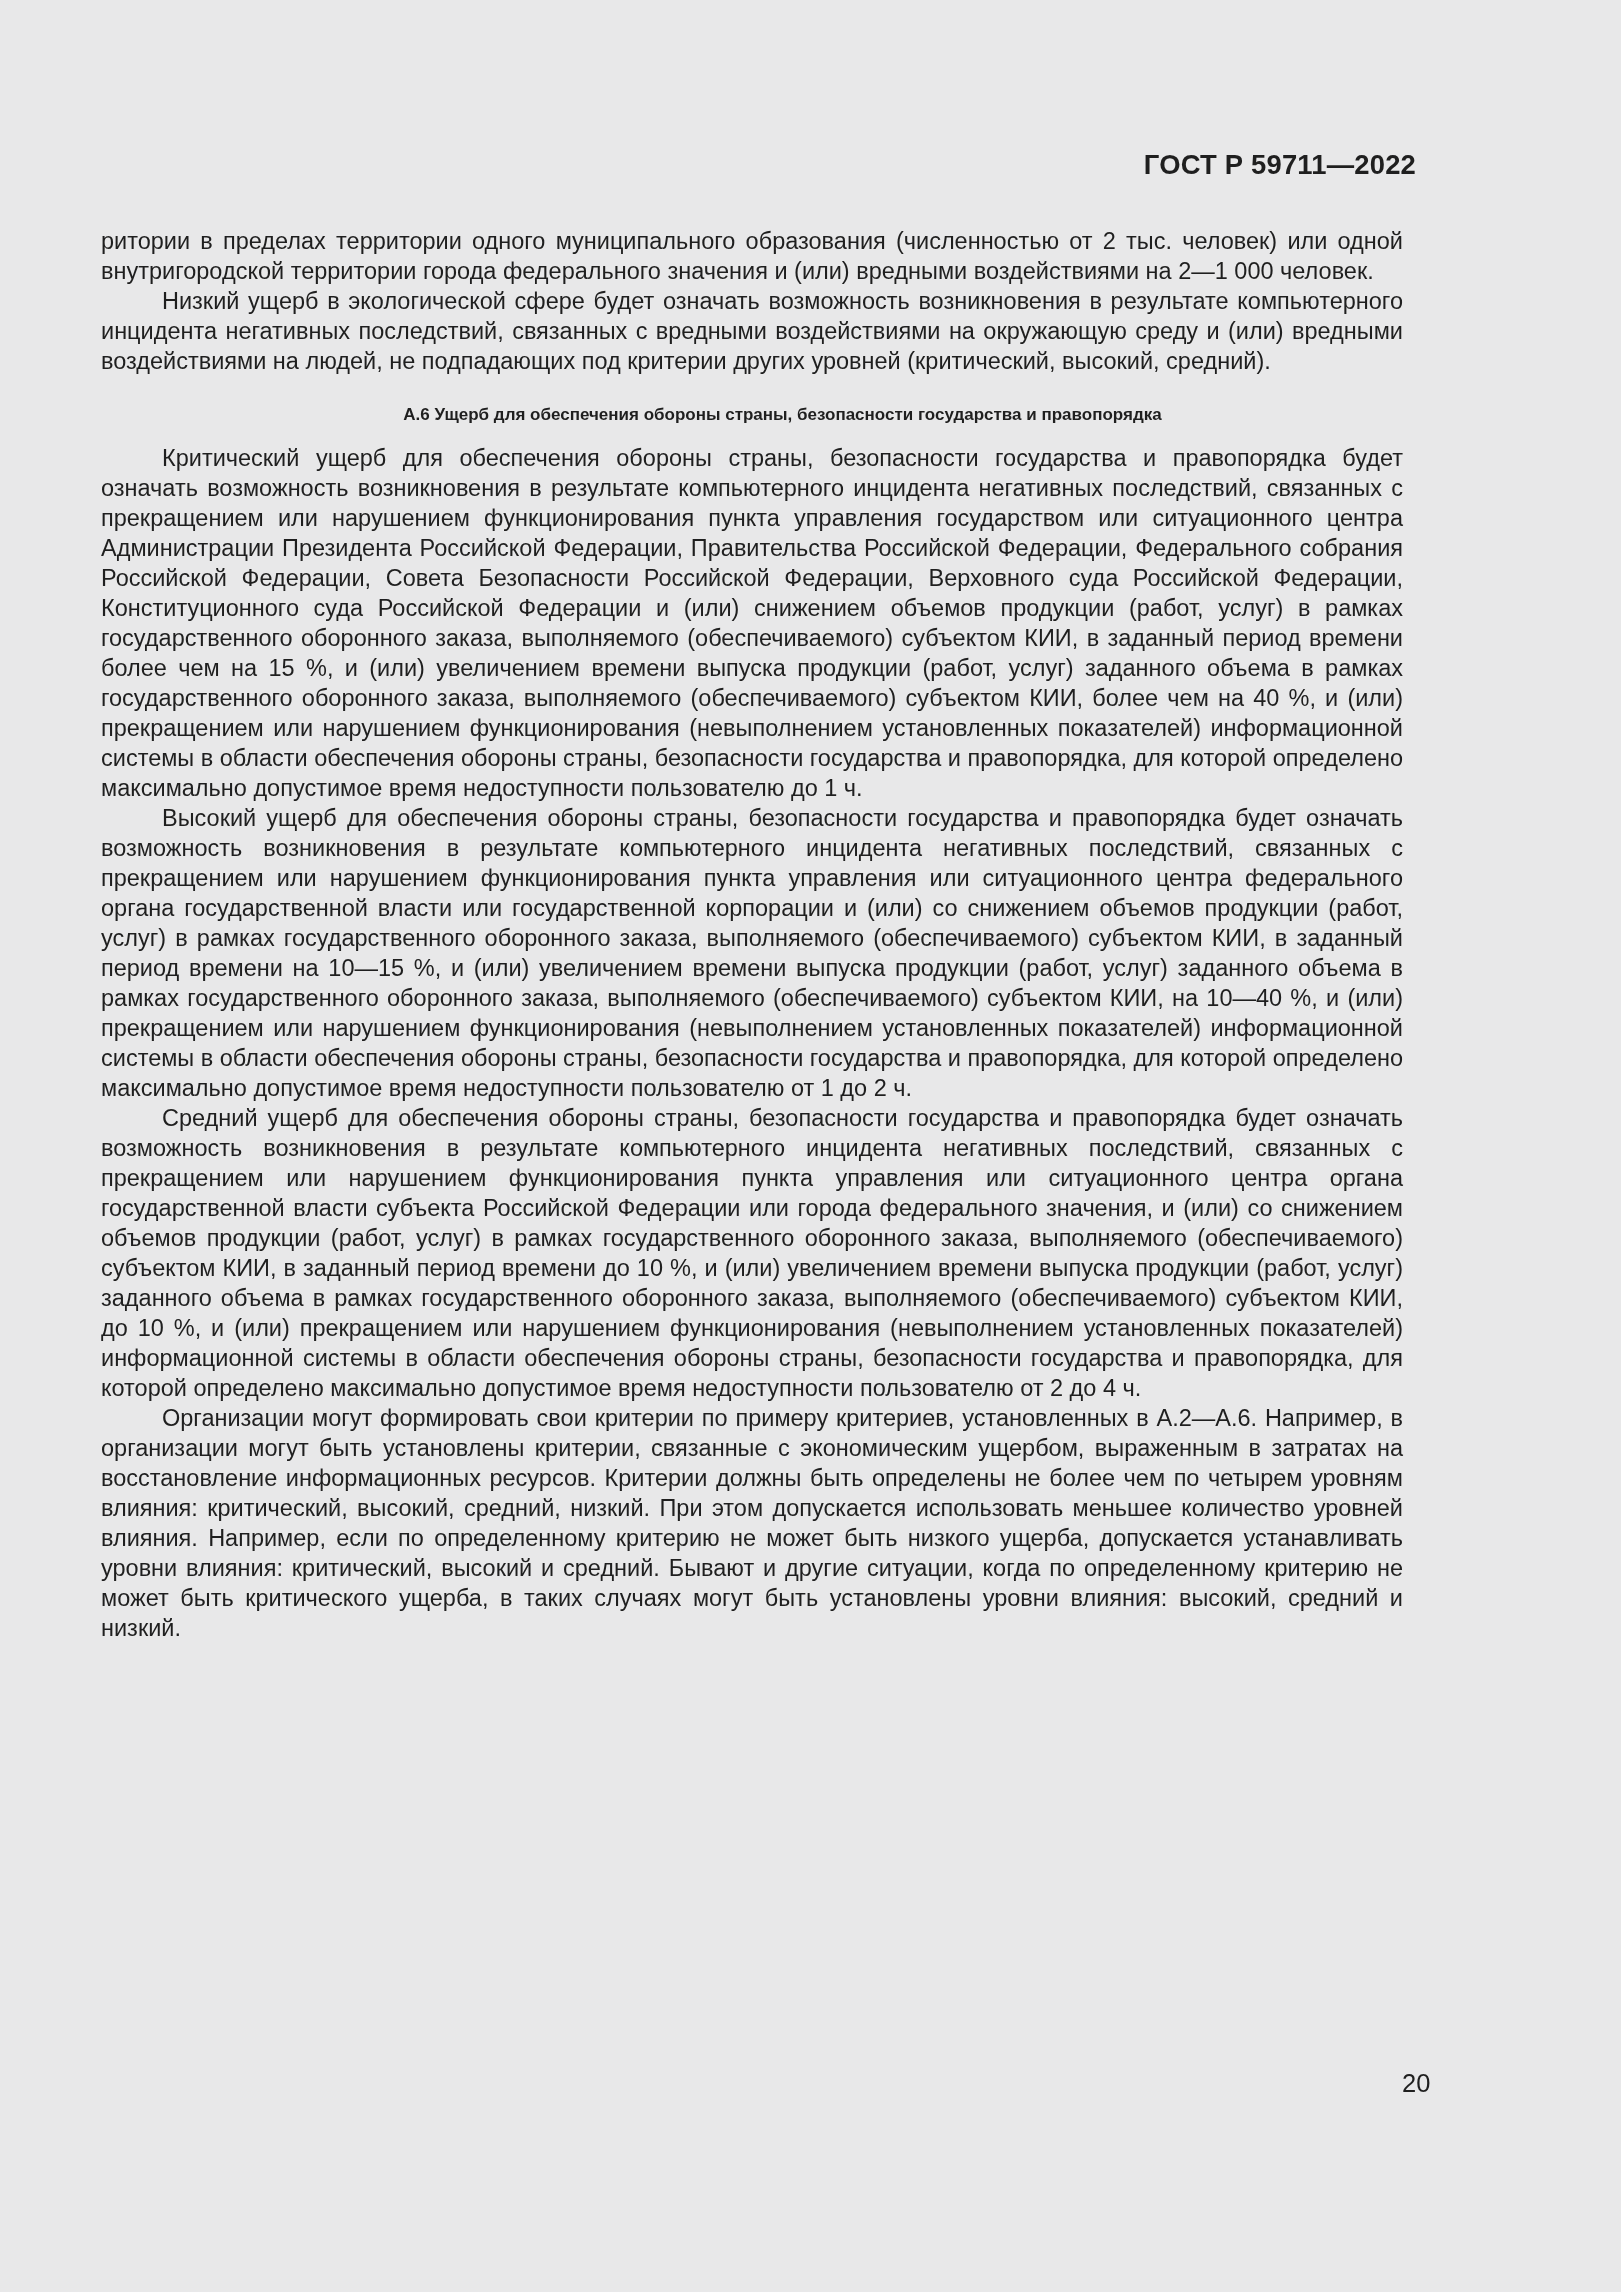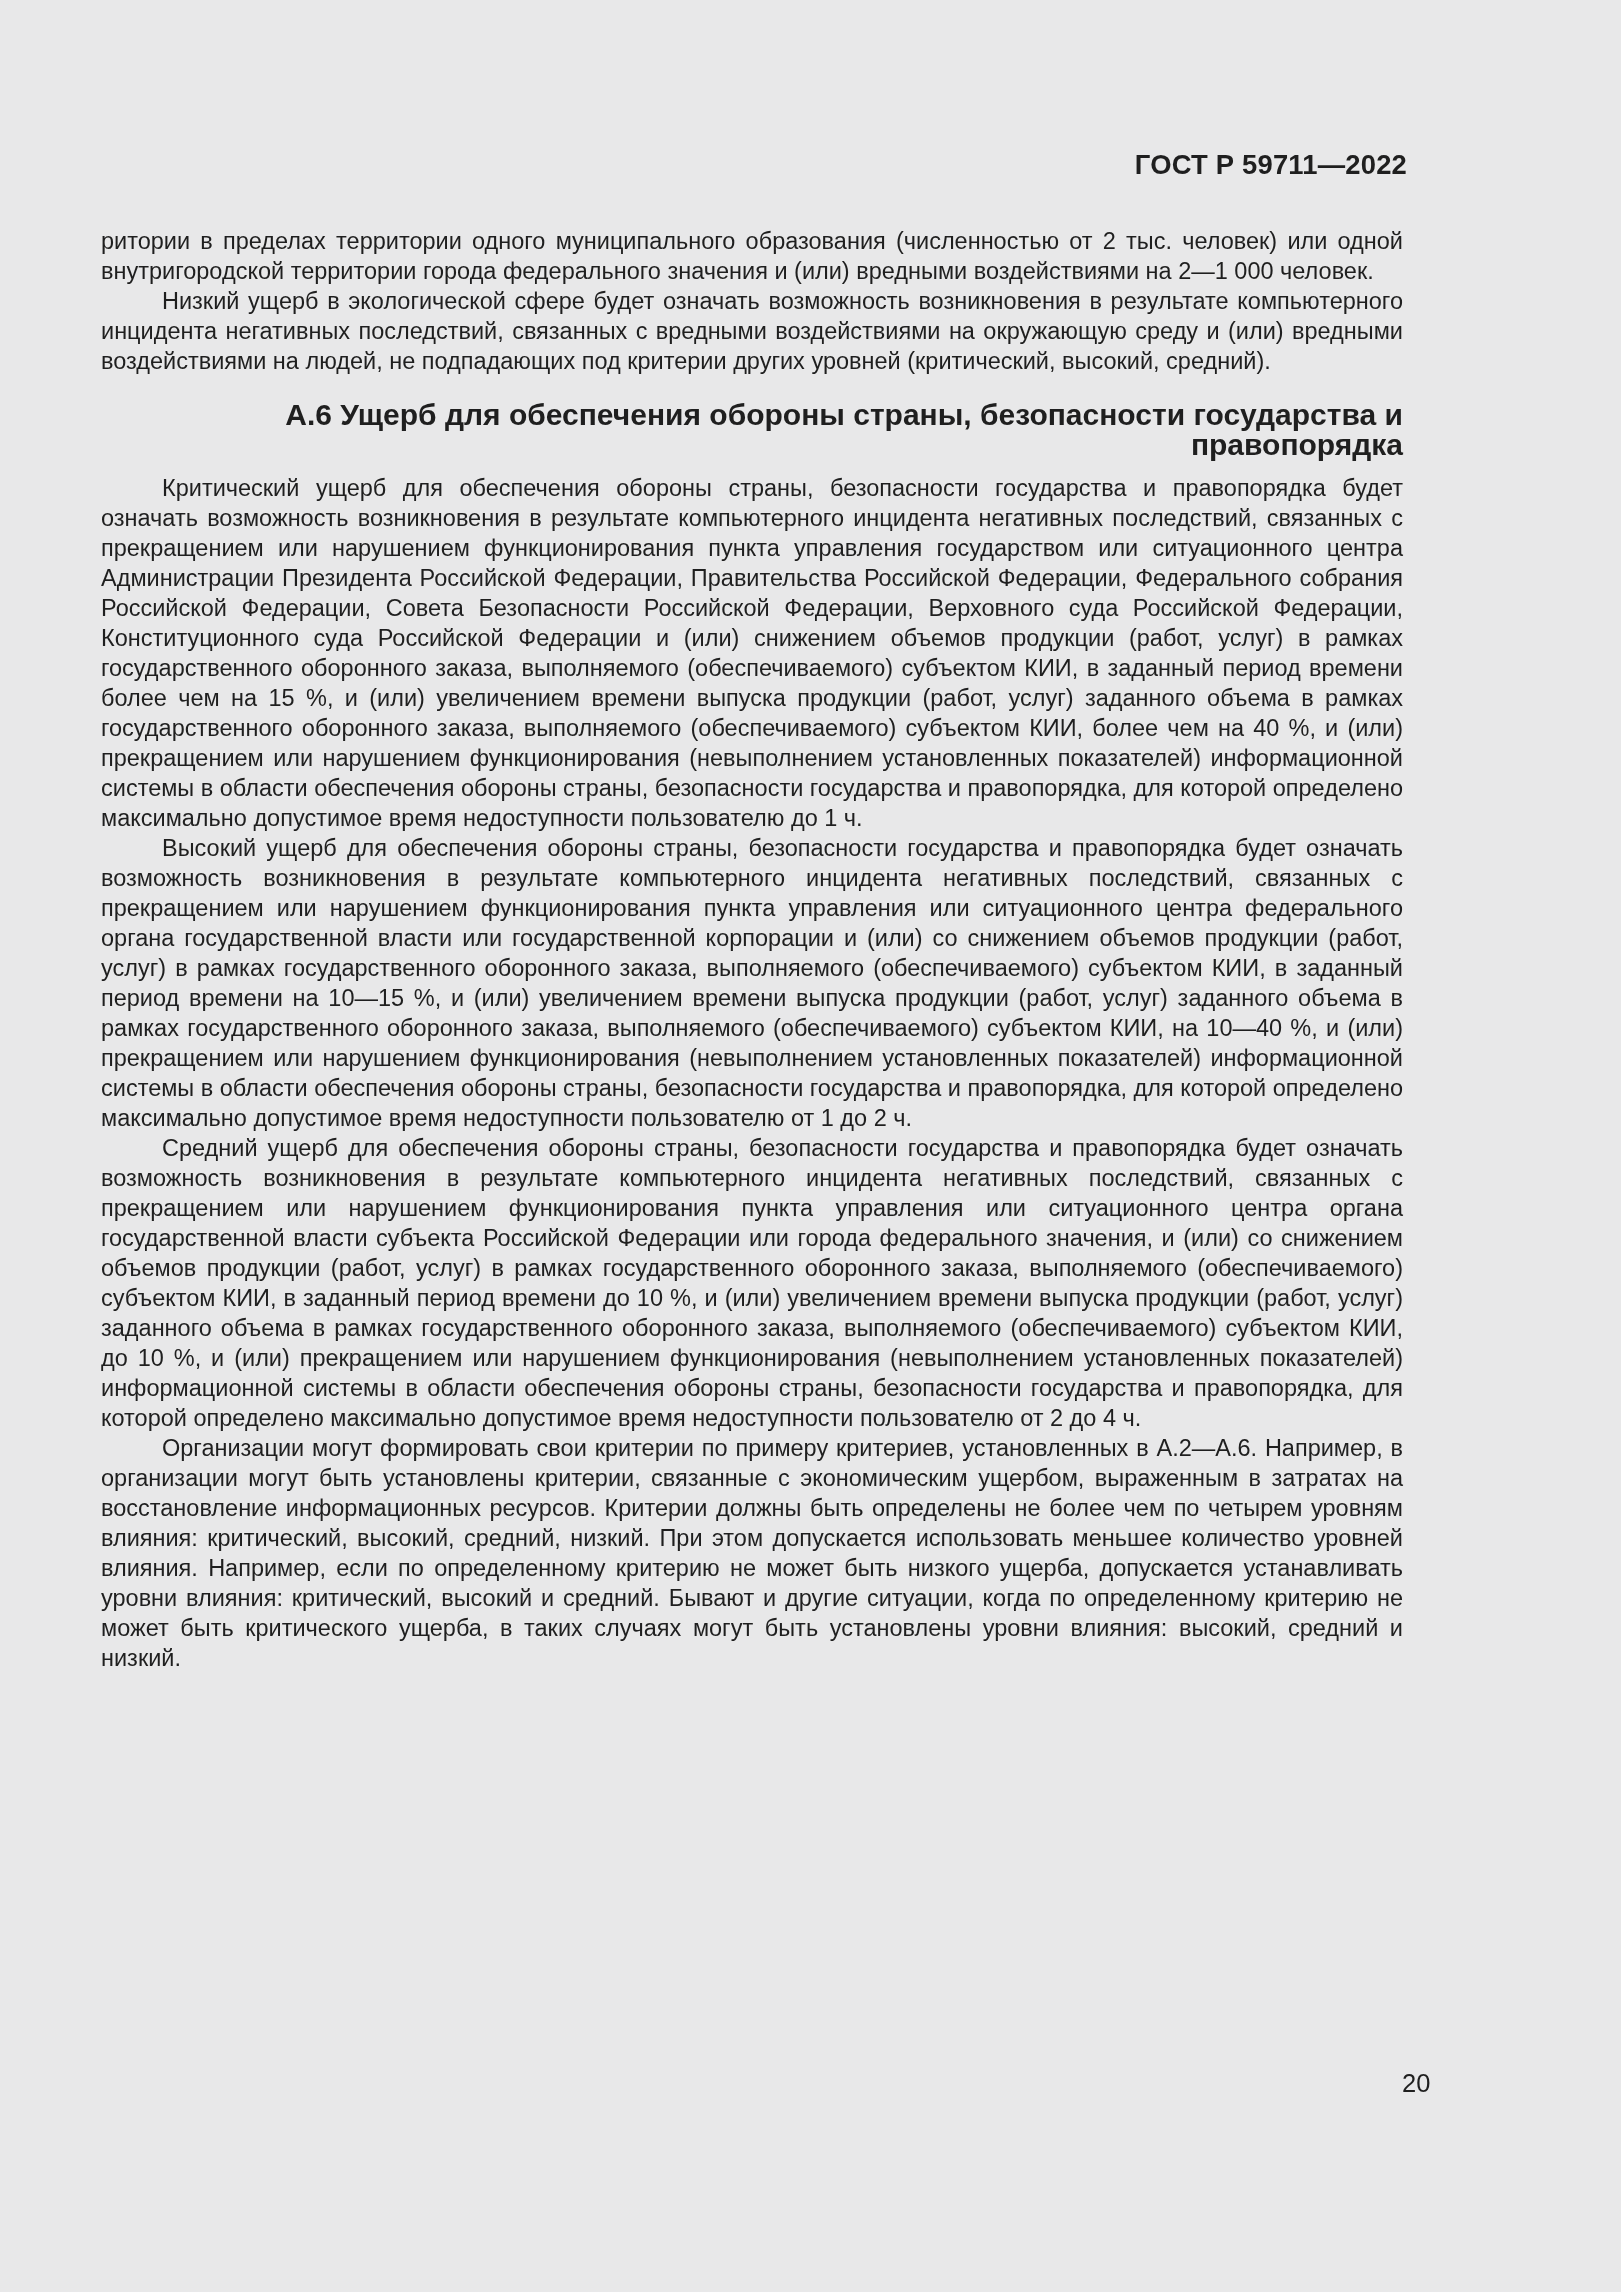--- a/index.html
+++ b/index.html
@@ -14,21 +14,21 @@
     color:var(--ink);
   }
   .sheet{
     position:relative;
     width:1621px;height:2293px;
     background:var(--bg);
     overflow:hidden;
   }
   .running-header{
     position:absolute;
-    top:149px;left:105px;width:1302px;
+    top:149px;left:114px;width:1302px;
     text-align:right;
     font-size:27.4px;
     font-weight:bold;
     letter-spacing:0.2px;
     white-space:nowrap;
   }
   .content{
     position:absolute;
     left:101px;top:226px;width:1302px;
     font-size:23.5px;
@@ -38,26 +38,26 @@
     -webkit-hyphens:auto;
   }
   .content p{
     margin:0;
     text-indent:61px;
   }
   .content p.noindent{
     text-indent:0;
   }
   .content h2{
-    font-size:30px;
+    font-size:17px;
     line-height:30px;
     font-weight:bold;
     margin:23.5px 0 13.7px 0;
     text-indent:61px;
-    text-align:right;
+    text-align:center;
   }
   .page-number{
     position:absolute;
     left:1402px;top:2068px;
     font-size:25.5px;
     line-height:30px;
   }
 </style>
 </head>
 <body>

